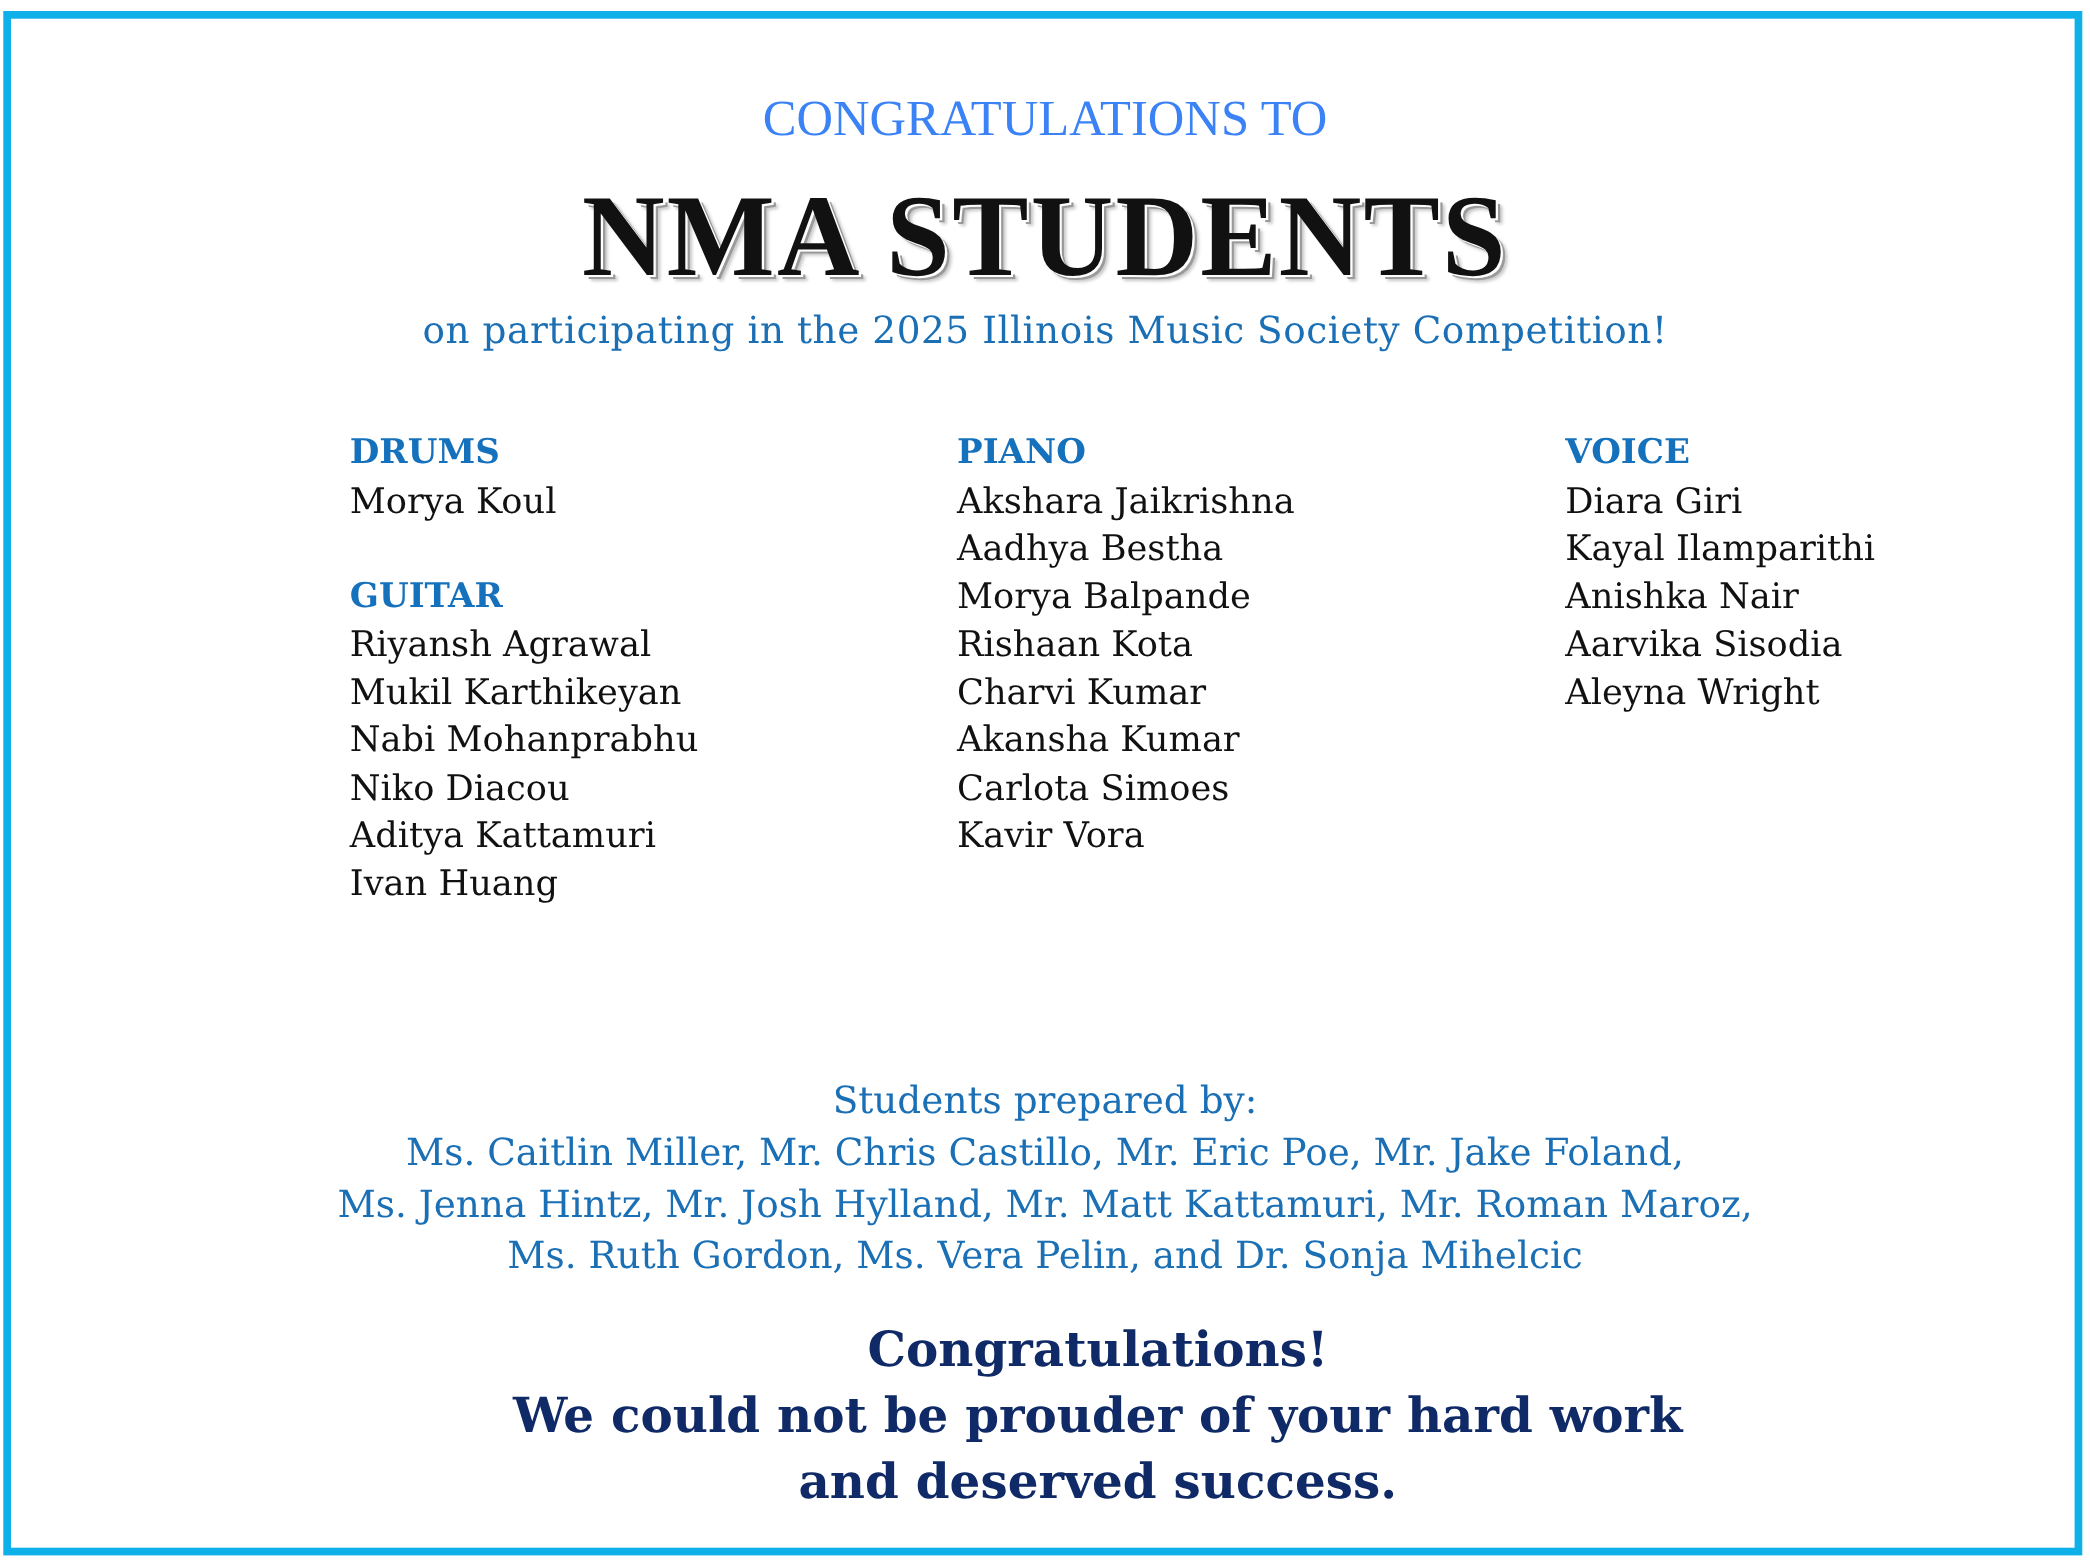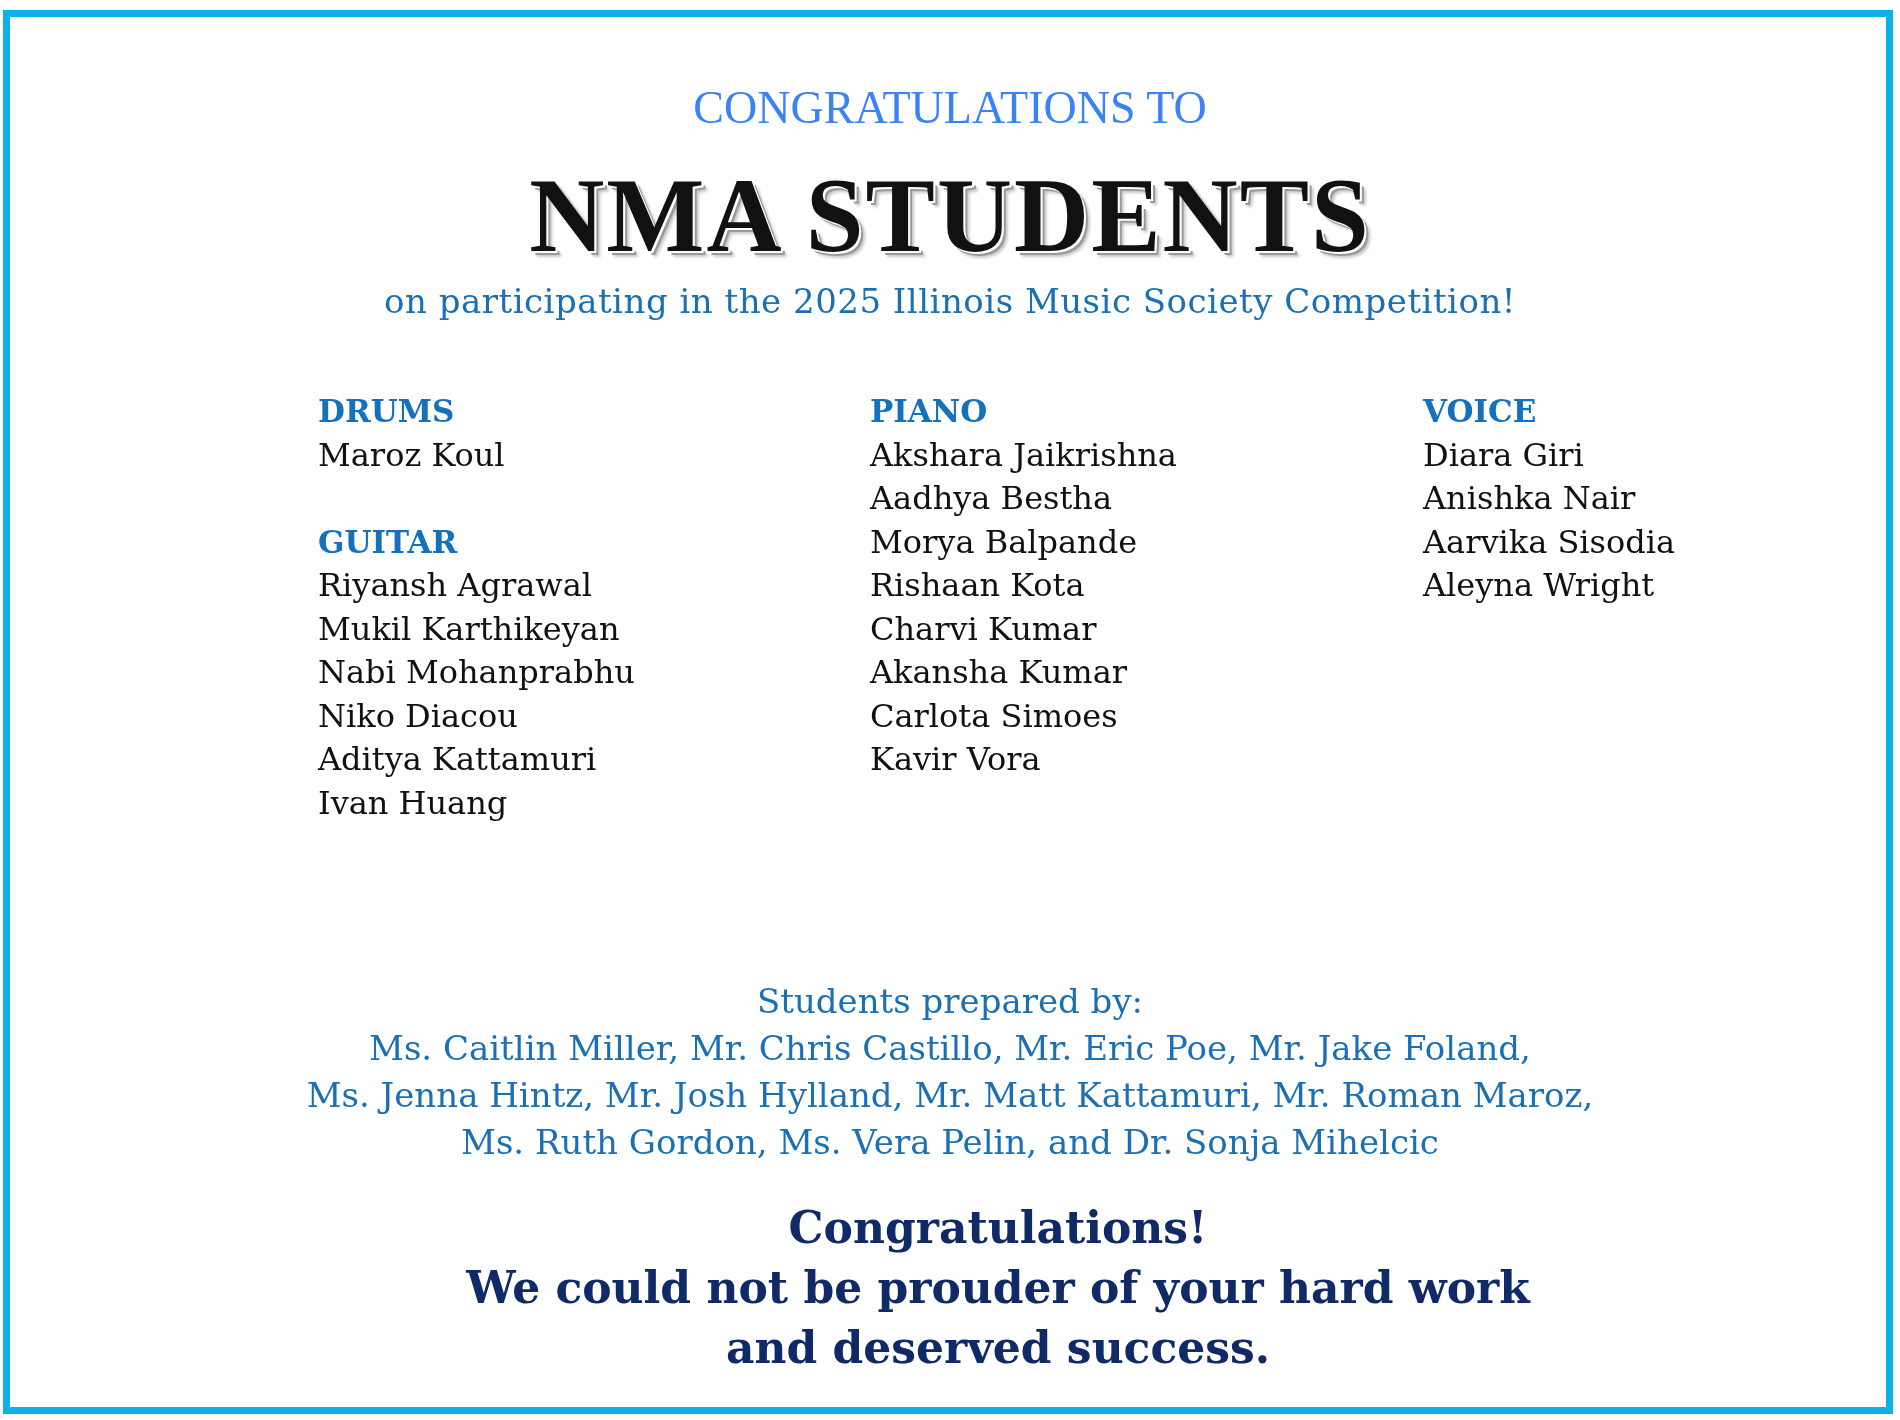--- a/index.html
+++ b/index.html
@@ -49,21 +49,21 @@
 <body>
 
 <div class="frame"></div>
 
 <div class="center title-top">CONGRATULATIONS TO</div>
 <div class="center title-main">NMA STUDENTS</div>
 <div class="center subtitle">on participating in the 2025 Illinois Music Society Competition!</div>
 
 <div class="col col-left">
   <div class="section-head">DRUMS</div>
-  <div class="name">Maroz Koul</div>
+  <div class="name">Morya Koul</div>
   <div class="gap"></div>
   <div class="section-head">GUITAR</div>
   <div class="name">Riyansh Agrawal</div>
   <div class="name">Mukil Karthikeyan</div>
   <div class="name">Nabi Mohanprabhu</div>
   <div class="name">Niko Diacou</div>
   <div class="name">Aditya Kattamuri</div>
   <div class="name">Ivan Huang</div>
 </div>
 
@@ -75,20 +75,21 @@
   <div class="name">Rishaan Kota</div>
   <div class="name">Charvi Kumar</div>
   <div class="name">Akansha Kumar</div>
   <div class="name">Carlota Simoes</div>
   <div class="name">Kavir Vora</div>
 </div>
 
 <div class="col col-right">
   <div class="section-head">VOICE</div>
   <div class="name">Diara Giri</div>
+  <div class="name">Kayal Ilamparithi</div>
   <div class="name">Anishka Nair</div>
   <div class="name">Aarvika Sisodia</div>
   <div class="name">Aleyna Wright</div>
 </div>
 
 <div class="center prepared">
   <div>Students prepared by:</div>
   <div>Ms. Caitlin Miller, Mr. Chris Castillo, Mr. Eric Poe, Mr. Jake Foland,</div>
   <div>Ms. Jenna Hintz, Mr. Josh Hylland, Mr. Matt Kattamuri, Mr. Roman Maroz,</div>
   <div>Ms. Ruth Gordon, Ms. Vera Pelin, and Dr. Sonja Mihelcic</div>

